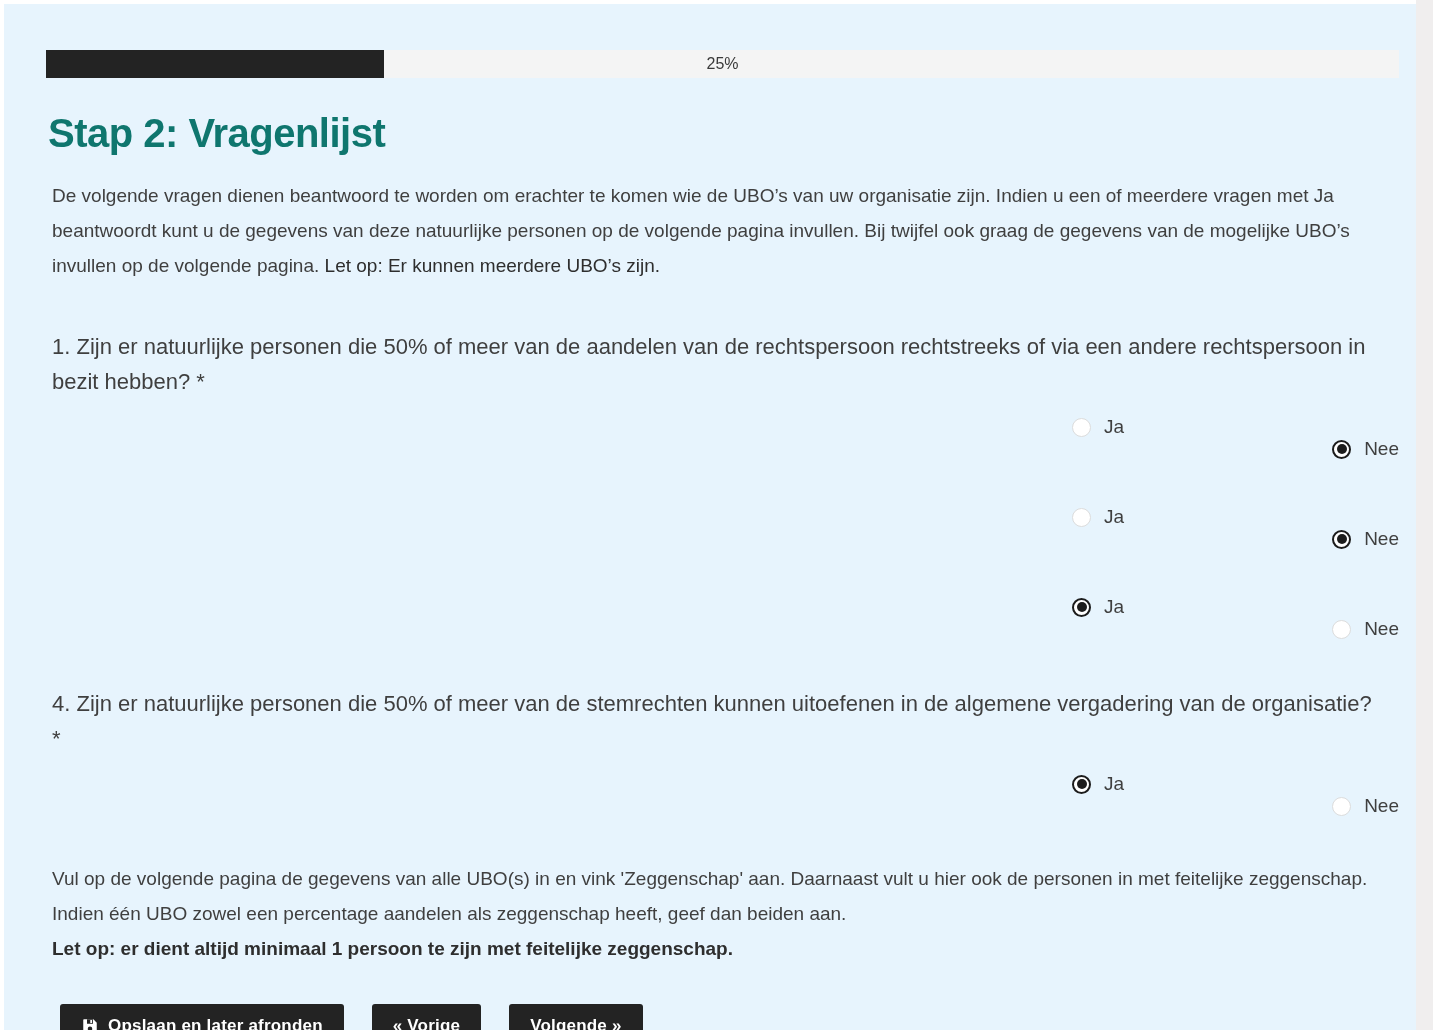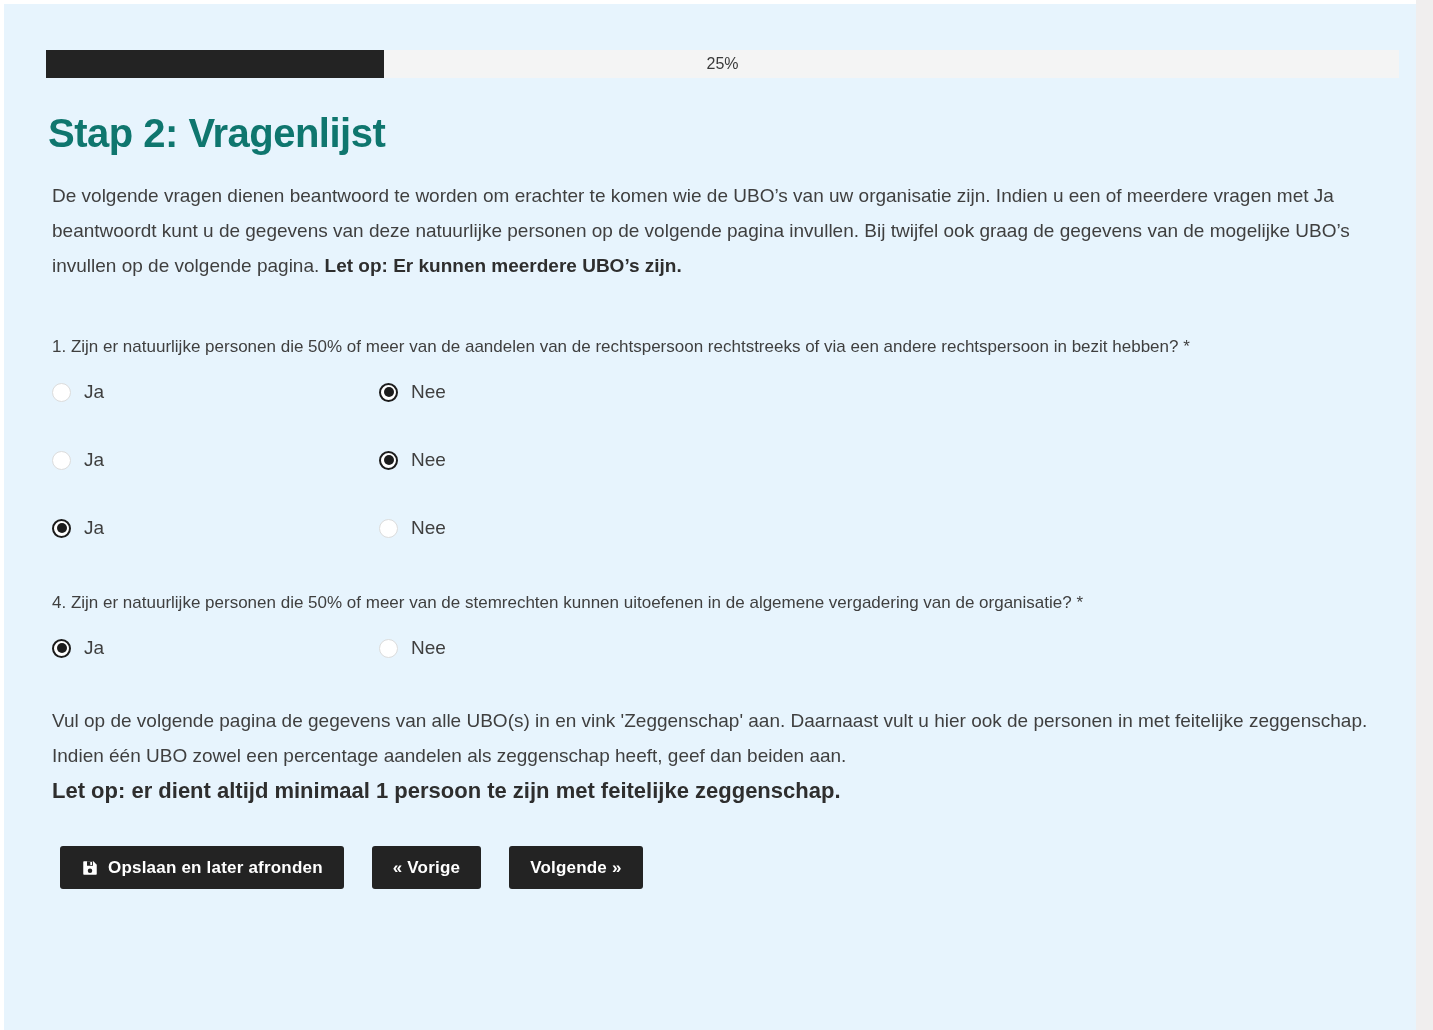--- a/index.html
+++ b/index.html
@@ -43,48 +43,48 @@
     font-size: 40px; line-height: 50px;
     font-weight: 800; letter-spacing: -0.5px;
     color: #0f766e;
   }
 
   .para {
     margin: 20px 0 0 6px;
     font-size: 19px; line-height: 35px;
     max-width: 1322px;
   }
-  .para b, .note-bold { font-weight: 700; color: #2e2e2e; }
+  .para b, .note-bold { font-weight: 400; color: #2e2e2e; }
 
   .question { margin: 46px 0 0 6px; }
   .question-text {
-    font-size: 17px; line-height: 35px;
+    font-size: 22px; line-height: 35px;
     max-width: 1322px; margin: 0;
   }
-  .options { display: flex; align-items: flex-end; margin-top: 17px; }
+  .options { display: flex; align-items: flex-end; margin-top: 17px; flex-direction: column; }
   .option {
     display: inline-flex; align-items: center;
     cursor: pointer;
   }
   .option:first-child { width: 327px; }
   .radio {
     width: 19px; height: 19px; border-radius: 50%;
     background: #ffffff; border: 1px solid #dcdcdc;
     position: relative; flex: 0 0 auto;
   }
   .option.checked .radio { border: 2px solid #1c1c1c; }
   .option.checked .radio::after {
     content: ""; position: absolute; inset: 2.5px;
     border-radius: 50%; background: #1c1c1c;
   }
   .option-label { margin-left: 13px; font-size: 19px; color: #3f3f3f; }
 
   .footer-para { margin-top: 44px; }
   .footer-bold {
-    margin: 0 0 0 6px; font-size: 22px; line-height: 35px;
+    margin: 0 0 0 6px; font-size: 19px; line-height: 35px;
     font-weight: 700; color: #2e2e2e;
   }
 
   .button-row {
     display: flex; align-items: center; gap: 28px;
     margin: 38px 0 0 14px;
   }
   .btn {
     display: inline-flex; align-items: center; justify-content: center;
     gap: 9px; height: 43px; padding: 0 21px;

